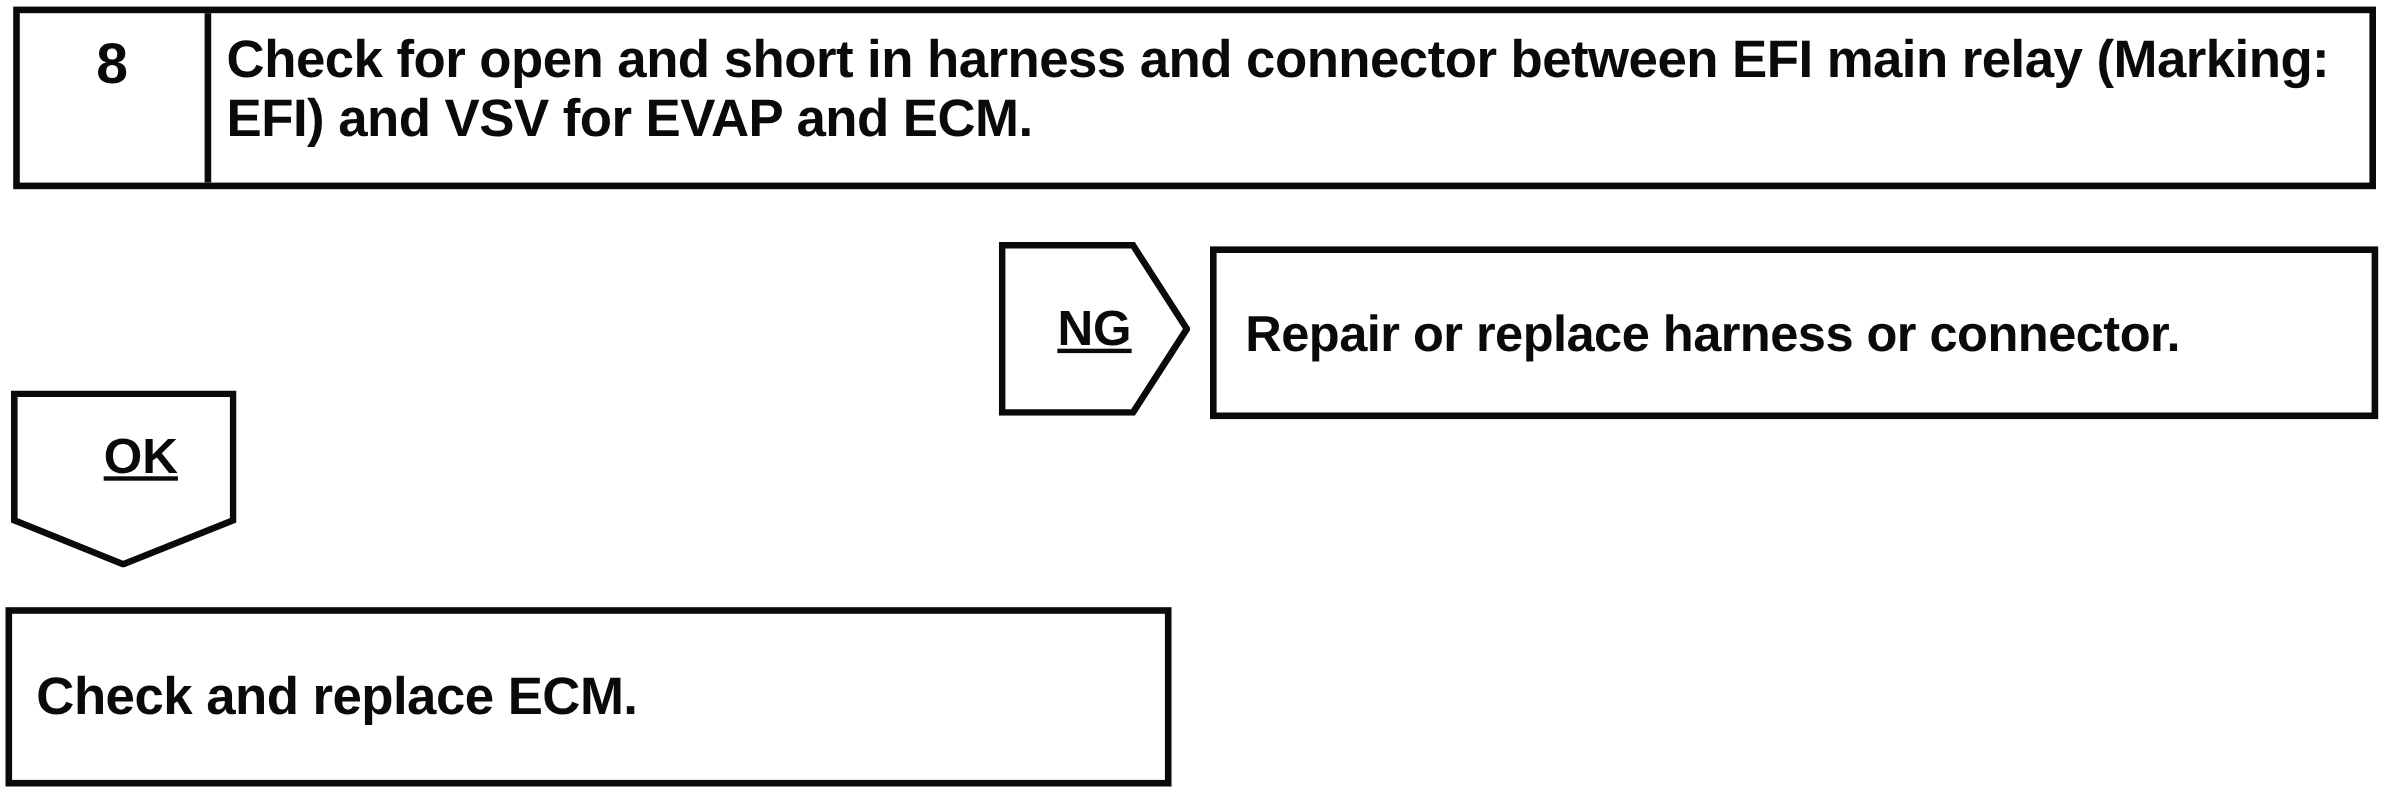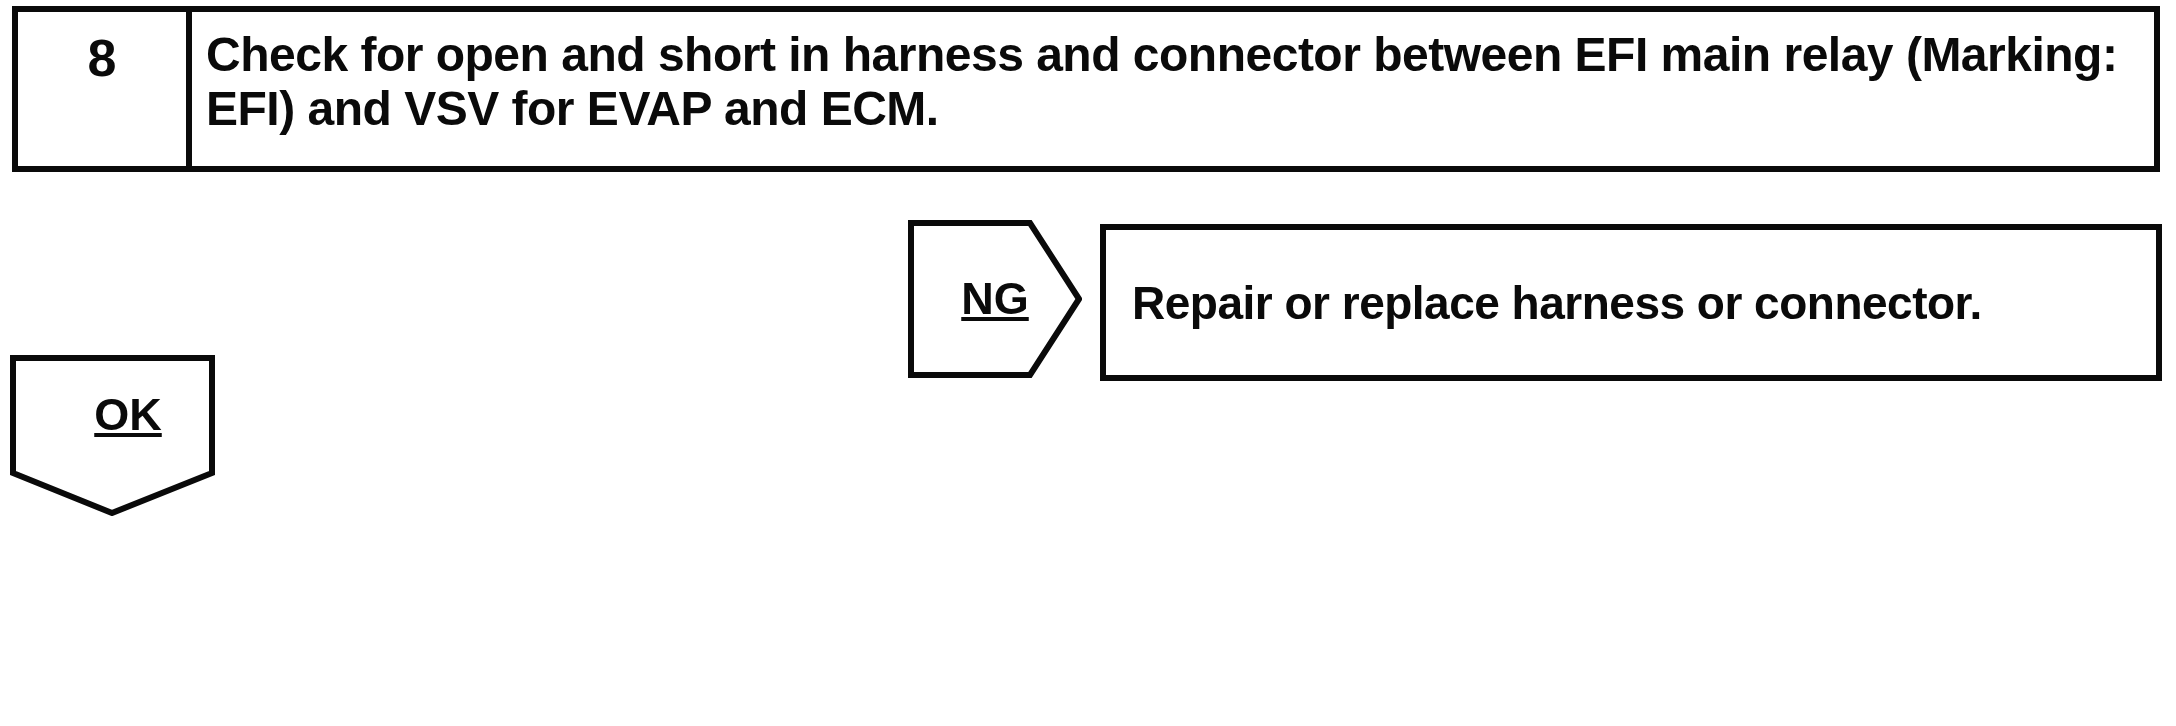--- a/index.html
+++ b/index.html
@@ -126,14 +126,17 @@
     <span>Repair or replace harness or connector.</span>
   </div>
 
   <div class="shape ok-shape">
     <svg width="205" height="161" viewBox="0 0 205 161">
       <polygon points="3,3 202,3 202,118 102,158 3,118" fill="#ffffff" stroke-width="6" stroke-linejoin="miter" stroke="#0a0a0a"></polygon>
     </svg>
     <div class="shape-label">OK</div>
   </div>
 
+  <div class="action-box ecm-box">
+    <span>Check and replace ECM.</span>
+  </div>
 
 </div>
 
 </body></html>

